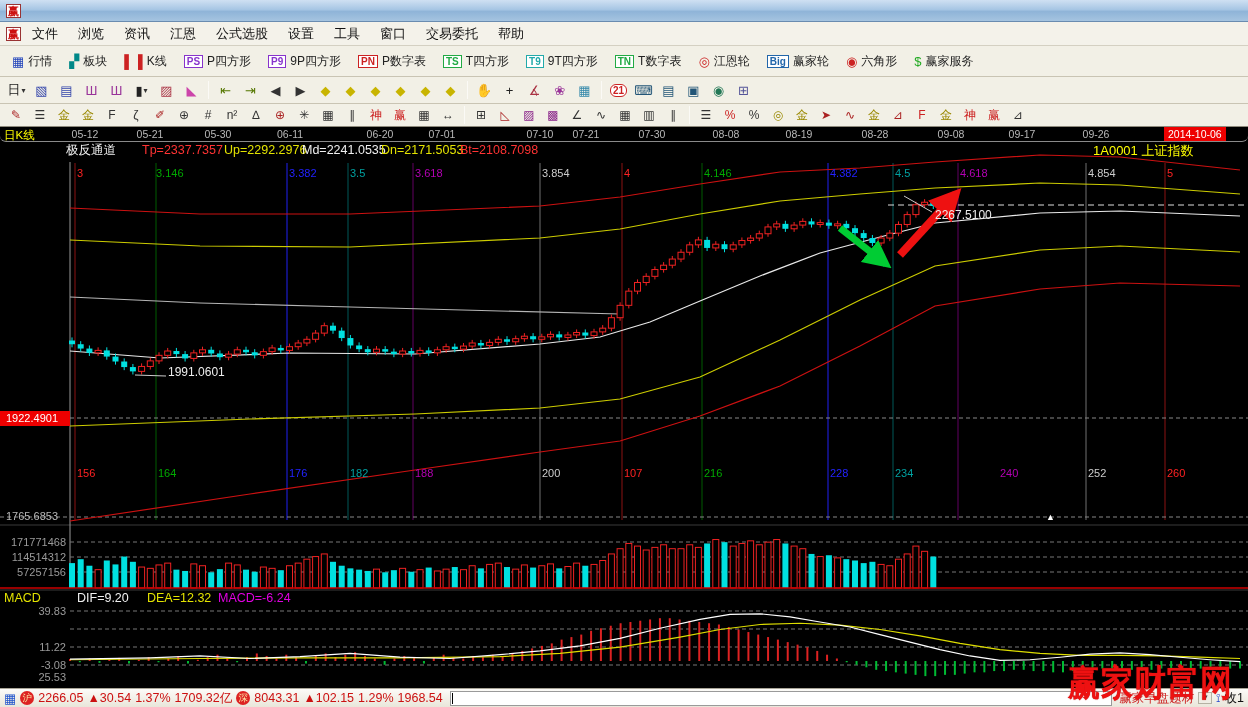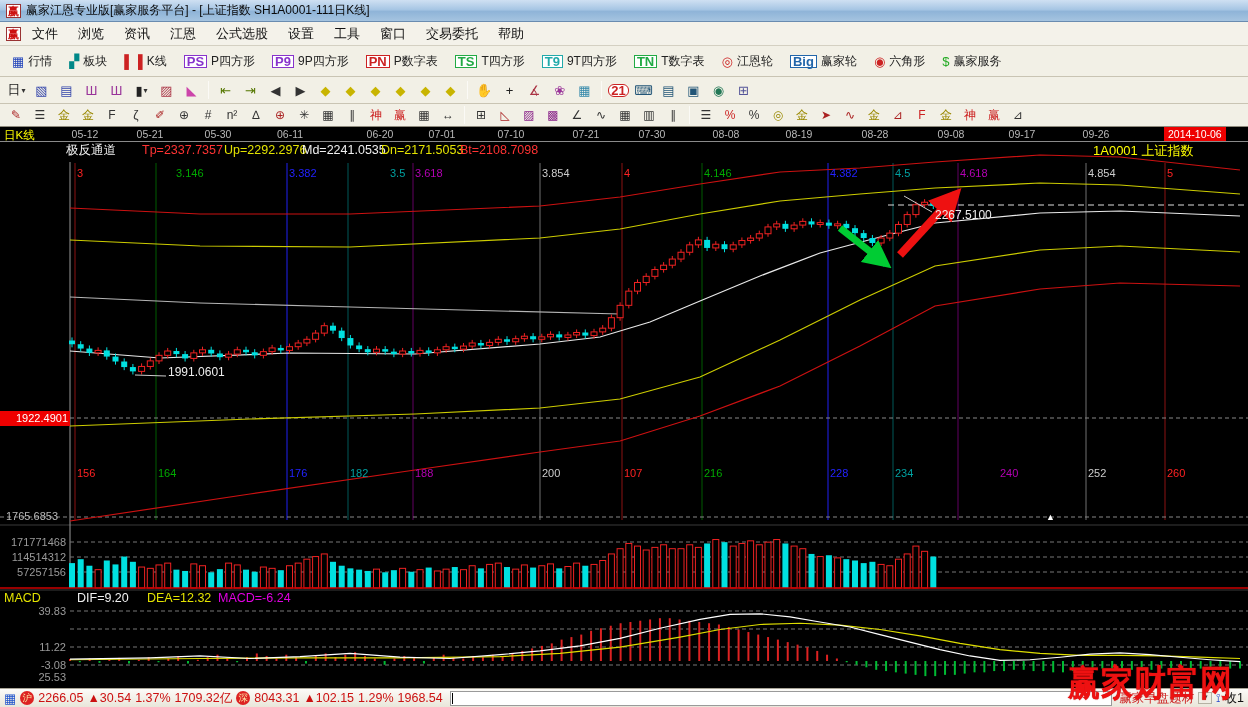--- a/index.html
+++ b/index.html
@@ -26,52 +26,52 @@
   .menu-item { padding:2px 9px; cursor:default; }
   
   .toolbar {
     display:flex; align-items:center; background:#f2f0e6; border-bottom:1px solid #c9c4b3;
     padding:0 4px; color:#222;
   }
   .t1 { height:31px; font-size:12px; gap:1px; }
   .t1 .tbtn { display:flex; align-items:center; gap:4px; padding:3px 7px; border:1px solid transparent; }
   .tb-glyph { font-size:13px; line-height:13px; }
   .tb-badge {
-    font-size:13px; font-weight:bold; border:1px solid currentColor; padding:0 2px;
+    font-size:10px; font-weight:bold; border:1px solid currentColor; padding:0 2px;
     line-height:11px; background:#fff;
   }
   .t2 { height:27px; }
   .t3 { height:23px; border-bottom:1px solid #8e8a7c; }
   .t2 .ibtn, .t3 .ibtn {
     width:25px; height:22px; display:flex; align-items:center; justify-content:center;
     font-size:13px; border:1px solid transparent; position:relative;
   }
   .t3 .ibtn { width:24px; height:19px; font-size:12px; }
   .ibtn .drop { font-size:8px; margin-left:1px; color:#333; }
   .tsep { width:1px; height:18px; background:#bdb9a9; border-right:1px solid #fbfaf6; margin:0 4px; flex:none; }
   
   .chart-area { position:absolute; left:0; top:127px; width:1248px; height:561px; background:#000; }
   .date-axis {
     position:relative; height:15px; background:#000; border-bottom:1px solid #8a8a8a;
-    font-size:10.5px; color:#b8b8b8;
+    font-size:10.5px; color:#b8b8b8;border-radius:6px;
   }
   .date-tick { position:absolute; top:1px; transform:translateX(-50%); }
   .kline-label { position:absolute; left:4px; top:1px; color:#ffff00; font-size:11.5px; }
   .current-date { position:absolute; left:1164px; top:0; background:#ee0000; color:#ffffff; padding:1px 4px; font-size:10.5px; }
   .chart-canvas { position:relative; width:1027px; height:546px; }
   .chart-canvas svg { position:absolute; left:0; top:0; }
   .ov { position:absolute; font-size:11px; white-space:nowrap; line-height:13px; }
   .chan-name  { left:66px;  top:2px; color:#f0f0f0; font-size:12.5px; }
   .chan-tp    { left:142px; top:2px; color:#ff3333; font-size:12.5px; }
   .chan-up    { left:224px; top:2px; color:#e3e300; font-size:12.5px; }
   .chan-md    { left:302px; top:2px; color:#f0f0f0; font-size:12.5px; }
   .chan-dn    { left:381px; top:2px; color:#e3e300; font-size:12.5px; }
   .chan-bt    { left:460px; top:2px; color:#ff3333; font-size:12.5px; }
   .symbol-label { left:1093px; top:2px; color:#ffff00; font-size:13px; }
-  .price-hi { left:0; top:269px; width:70px; background:#ee0000; color:#fff; padding:1px 16px; font-size:11px; }
+  .price-hi { left:0; top:269px; width:70px; background:#ee0000; color:#fff; padding:1px 6px; font-size:11px; }
   .price-lo { left:6px; top:368px; color:#b8b8b8; }
   .vol-scale, .macd-scale { left:0; width:66px; text-align:right; color:#9a9a9a; }
   .gann-top, .gann-bot { position:absolute; font-size:11px; }
   .ann { color:#ededed; font-size:12px; }
   .macd-name { left:4px;  top:450px; color:#e3e300; font-size:12.5px; }
   .macd-dif  { left:77px; top:450px; color:#f0f0f0; font-size:12.5px; }
   .macd-dea  { left:147px;top:450px; color:#e3e300; font-size:12.5px; }
   .macd-val  { left:218px;top:450px; color:#e000e0; font-size:12.5px; }
   .scroll-up { left:1046px; top:369px; color:#ffffff; font-size:9px; }
   
@@ -100,21 +100,20 @@
     text-shadow:0 0 1px #aa0000;
   }
 </style>
 </head>
 <body>
 
 <div class="window">
 
   <div class="titlebar">
     <span class="applogo">赢</span>
-    <span>赢家江恩专业版[赢家服务平台] - [上证指数  SH1A0001-111日K线]</span>
   </div>
 
   <div class="menubar">
     <span class="applogo">赢</span>
   <span class="menu-item">文件</span>
       <span class="menu-item">浏览</span>
       <span class="menu-item">资讯</span>
       <span class="menu-item">江恩</span>
       <span class="menu-item">公式选股</span>
       <span class="menu-item">设置</span>
@@ -406,21 +405,21 @@
   <div class="chart-area">
     <div class="date-axis" id="dateAxis">
       <span class="kline-label">日K线</span>
       <span class="current-date">2014-10-06</span>
     <span class="date-tick" style="left: 85px;">05-12</span>
         <span class="date-tick" style="left: 150px;">05-21</span>
         <span class="date-tick" style="left: 218px;">05-30</span>
         <span class="date-tick" style="left: 290px;">06-11</span>
         <span class="date-tick" style="left: 362px; padding-left: 36px;">06-20</span>
         <span class="date-tick" style="left: 442px;">07-01</span>
-        <span class="date-tick" style="left: 511px;">07-10</span>
+        <span class="date-tick" style="left: 540px;">07-10</span>
         <span class="date-tick" style="left: 586px;">07-21</span>
         <span class="date-tick" style="left: 652px;">07-30</span>
         <span class="date-tick" style="left: 726px;">08-08</span>
         <span class="date-tick" style="left: 799px;">08-19</span>
         <span class="date-tick" style="left: 875px;">08-28</span>
         <span class="date-tick" style="left: 951px;">09-08</span>
         <span class="date-tick" style="left: 1022px;">09-17</span>
         <span class="date-tick" style="left: 1096px;">09-26</span>
       </div>
     <div class="chart-canvas" id="canvas">
@@ -904,25 +903,25 @@
       <span class="ov price-lo">1765.6853</span>
       <span class="ov ann" style="left:168px;top:224px;">1991.0601</span>
       <span class="ov ann" style="left:935px;top:67px;">2267.5100</span>
       <span class="ov macd-name">MACD</span>
       <span class="ov macd-dif">DIF=9.20</span>
       <span class="ov macd-dea">DEA=12.32</span>
       <span class="ov macd-val">MACD=-6.24</span>
       <span class="ov scroll-up">▲</span>
     <span class="gann-top" style="left: 77px; top: 25px; color: rgb(255, 34, 34);">3</span>
         <span class="gann-bot" style="left: 77px; top: 325px; color: rgb(255, 34, 34);">156</span>
-        <span class="gann-top" style="left: 164px; top: 25px; color: rgb(0, 168, 0); padding-left: 12px;">3.146</span>
+        <span class="gann-top" style="left: 156px; top: 25px; color: rgb(0, 168, 0);">3.146</span>
         <span class="gann-bot" style="left: 158px; top: 325px; color: rgb(0, 168, 0);">164</span>
         <span class="gann-top" style="left: 289px; top: 25px; color: rgb(34, 34, 255);">3.382</span>
         <span class="gann-bot" style="left: 289px; top: 325px; color: rgb(34, 34, 255);">176</span>
-        <span class="gann-top" style="left: 350px; top: 25px; color: rgb(0, 160, 160); padding-left: 40px;">3.5</span>
+        <span class="gann-top" style="left: 350px; top: 25px; color: rgb(0, 160, 160);">3.5</span>
         <span class="gann-bot" style="left: 350px; top: 325px; color: rgb(0, 160, 160);">182</span>
         <span class="gann-top" style="left: 415px; top: 25px; color: rgb(180, 0, 180);">3.618</span>
         <span class="gann-bot" style="left: 415px; top: 325px; color: rgb(180, 0, 180);">188</span>
         <span class="gann-top" style="left: 542px; top: 25px; color: rgb(204, 204, 204);">3.854</span>
         <span class="gann-bot" style="left: 542px; top: 325px; color: rgb(204, 204, 204);">200</span>
         <span class="gann-top" style="left: 624px; top: 25px; color: rgb(255, 34, 34);">4</span>
         <span class="gann-bot" style="left: 624px; top: 325px; color: rgb(255, 34, 34);">107</span>
         <span class="gann-top" style="left: 704px; top: 25px; color: rgb(0, 168, 0);">4.146</span>
         <span class="gann-bot" style="left: 704px; top: 325px; color: rgb(0, 168, 0);">216</span>
         <span class="gann-top" style="left: 830px; top: 25px; color: rgb(34, 34, 255);">4.382</span>

